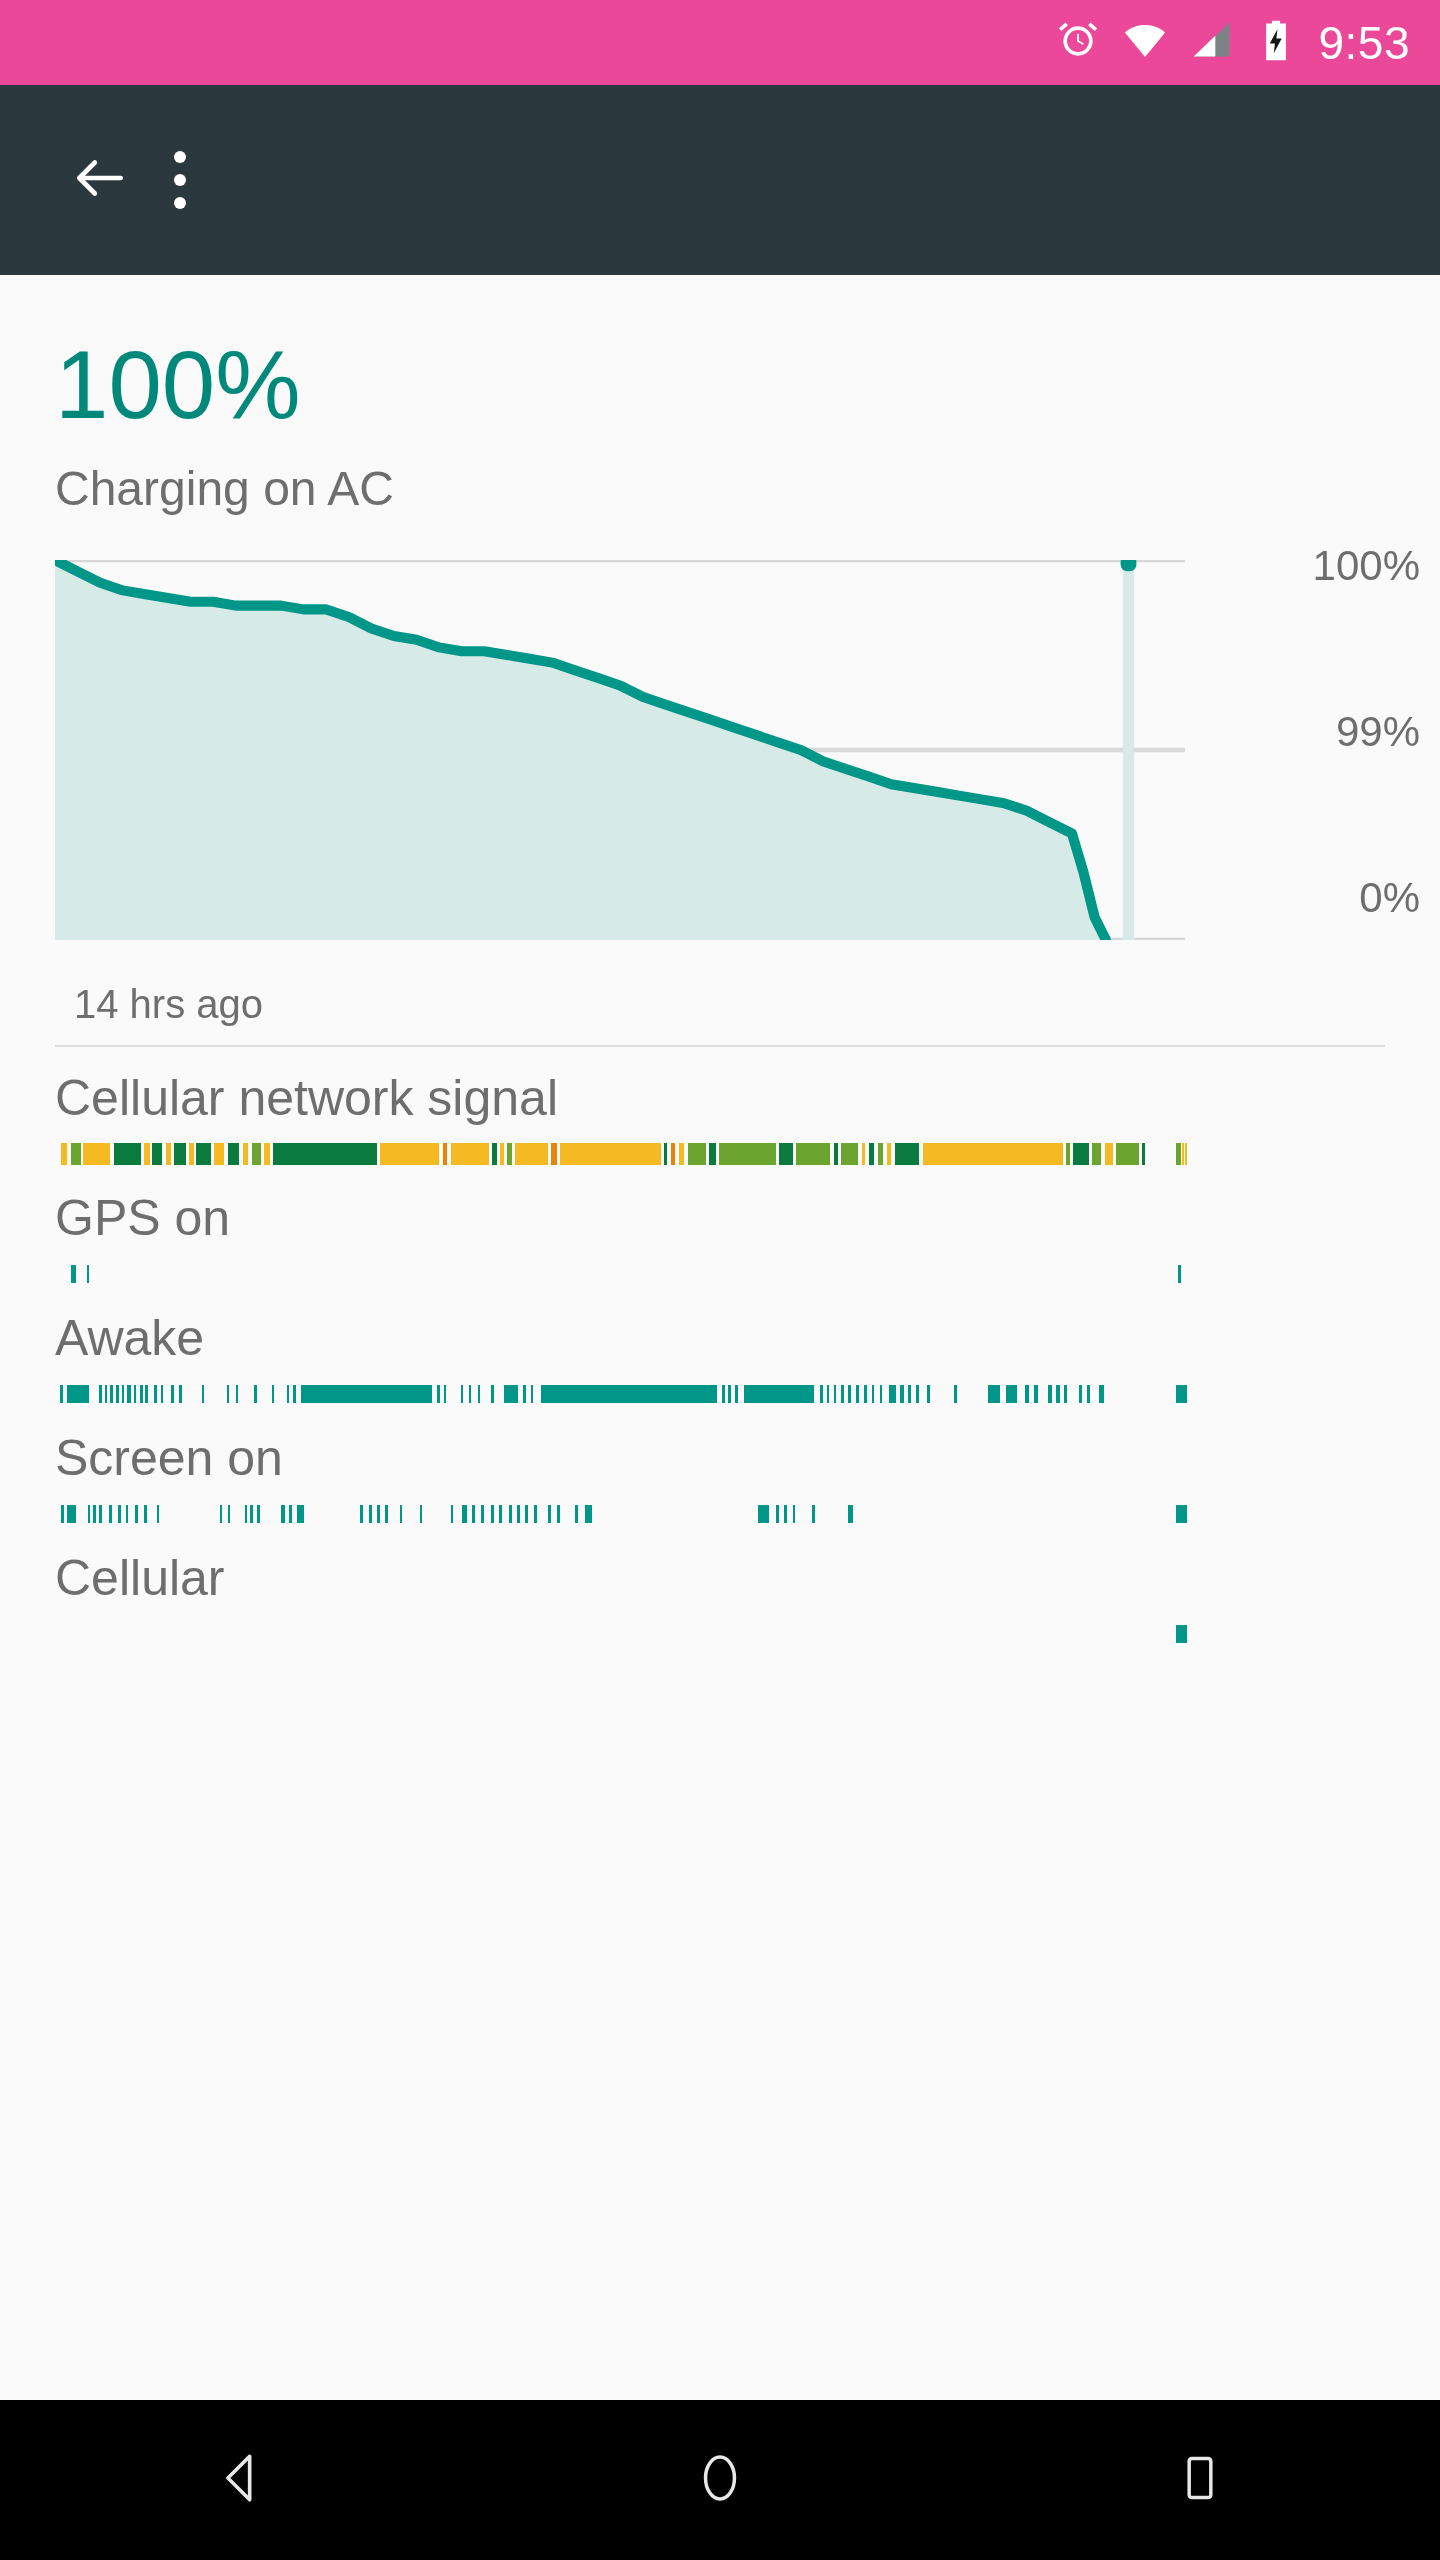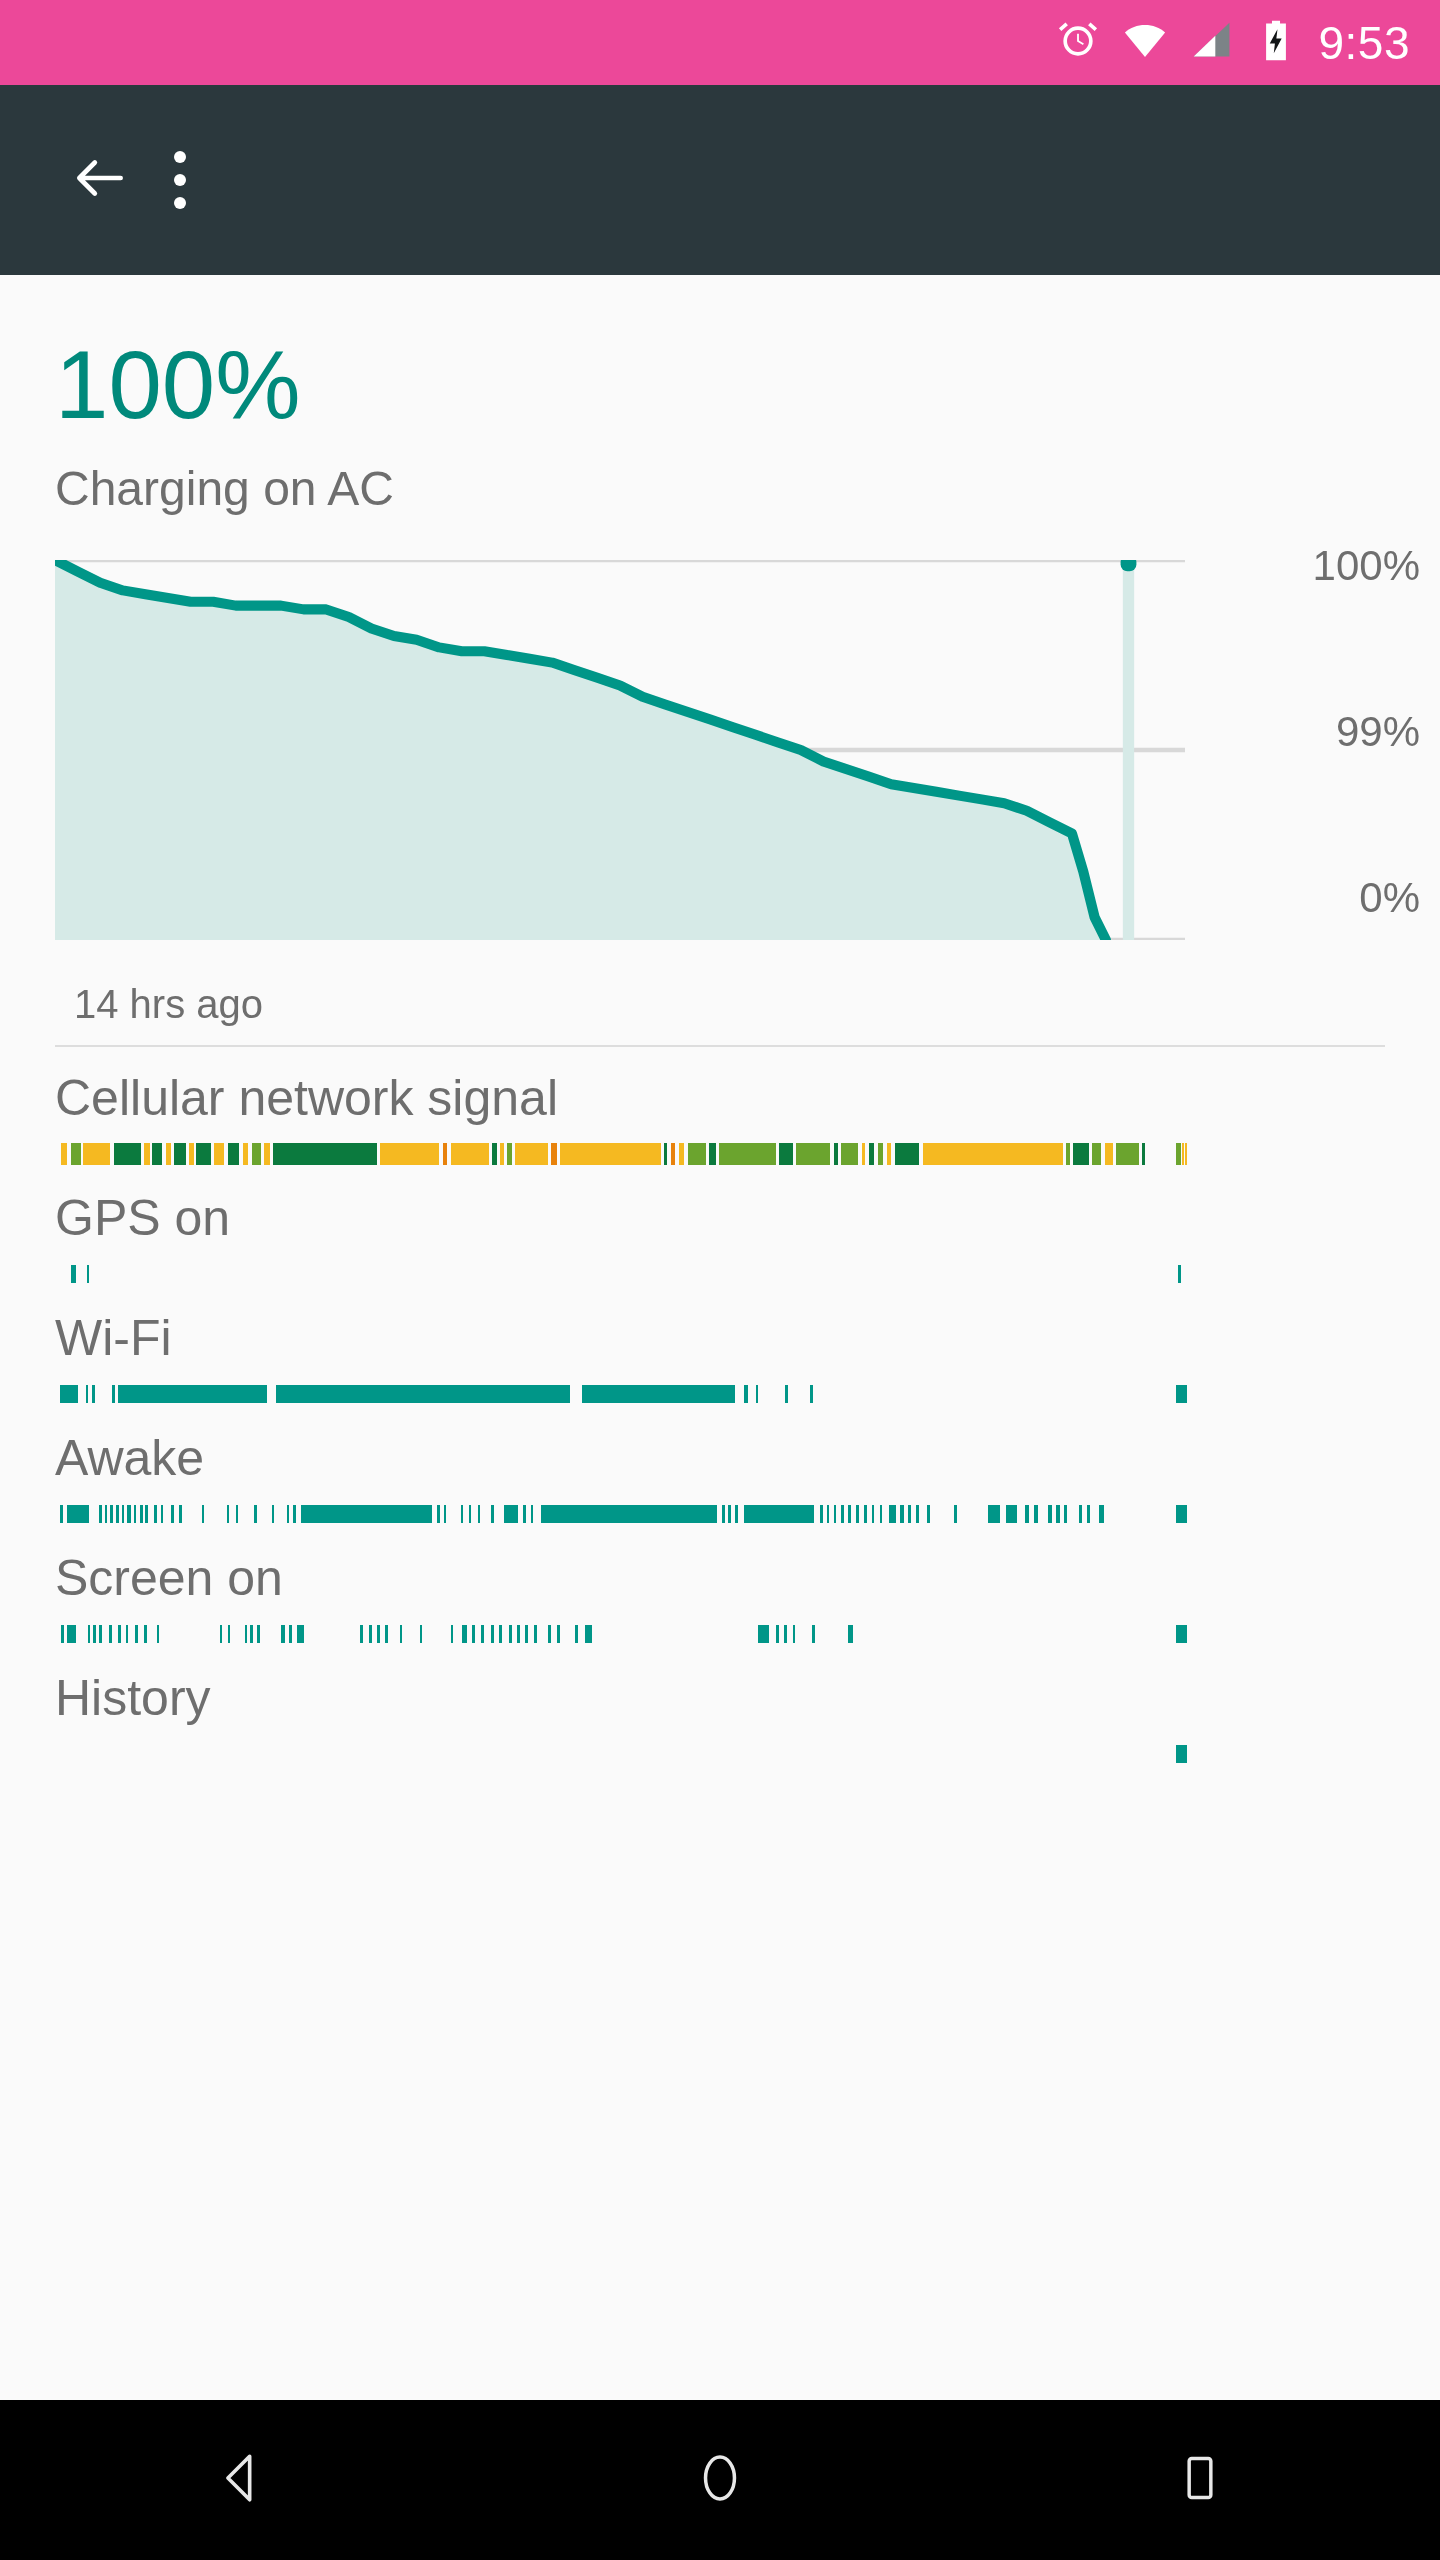--- a/index.html
+++ b/index.html
@@ -287,39 +287,20 @@
         </div>
       </div>
       <div class="row">
         <div class="row-label">GPS on</div>
         <div class="bar-track thin">
           <span class="seg" style="left: 15.82px; width: 5.09px; background: rgb(0, 150, 136);"></span>
           <span class="seg" style="left: 31.64px; width: 2.03px; background: rgb(0, 150, 136);"></span>
         </div>
         <div class="bar-track thin" style="left: 1121px; width: 11px;">
           <span class="seg" style="left: 2.2px; width: 2.42px; background: rgb(0, 150, 136);"></span>
-        </div>
-      </div>
-      <div class="row">
-        <div class="row-label">Wi-Fi</div>
-        <div class="bar-track thin">
-          <span class="seg" style="left: 4.52px; width: 18.08px; background: rgb(0, 150, 136);"></span>
-          <span class="seg" style="left: 30.51px; width: 2.49px; background: rgb(0, 150, 136);"></span>
-          <span class="seg" style="left: 37.29px; width: 2.49px; background: rgb(0, 150, 136);"></span>
-          <span class="seg" style="left: 56.5px; width: 3.39px; background: rgb(0, 150, 136);"></span>
-          <span class="seg" style="left: 63.28px; width: 149.16px; background: rgb(0, 150, 136);"></span>
-          <span class="seg" style="left: 221.48px; width: 293.8px; background: rgb(0, 150, 136);"></span>
-          <span class="seg" style="left: 526.58px; width: 153.68px; background: rgb(0, 150, 136);"></span>
-          <span class="seg" style="left: 689.3px; width: 3.39px; background: rgb(0, 150, 136);"></span>
-          <span class="seg" style="left: 700.6px; width: 2.83px; background: rgb(0, 150, 136);"></span>
-          <span class="seg" style="left: 729.98px; width: 3.39px; background: rgb(0, 150, 136);"></span>
-          <span class="seg" style="left: 754.84px; width: 3.39px; background: rgb(0, 150, 136);"></span>
-        </div>
-        <div class="bar-track thin" style="left: 1121px; width: 11px;">
-          <span class="seg" style="left: 0px; width: 11px; background: rgb(0, 150, 136);"></span>
         </div>
       </div>
       <div class="row">
         <div class="row-label">Awake</div>
         <div class="bar-track thin">
           <span class="seg" style="left: 4.52px; width: 3.39px; background: rgb(0, 150, 136);"></span>
           <span class="seg" style="left: 12.43px; width: 21.47px; background: rgb(0, 150, 136);"></span>
           <span class="seg" style="left: 44.07px; width: 2.49px; background: rgb(0, 150, 136);"></span>
           <span class="seg" style="left: 49.72px; width: 2.49px; background: rgb(0, 150, 136);"></span>
           <span class="seg" style="left: 55.37px; width: 2.26px; background: rgb(0, 150, 136);"></span>
@@ -432,21 +413,21 @@
           <span class="seg" style="left: 728.85px; width: 2.83px; background: rgb(0, 150, 136);"></span>
           <span class="seg" style="left: 737.89px; width: 2.49px; background: rgb(0, 150, 136);"></span>
           <span class="seg" style="left: 757.1px; width: 2.49px; background: rgb(0, 150, 136);"></span>
           <span class="seg" style="left: 793.26px; width: 4.52px; background: rgb(0, 150, 136);"></span>
         </div>
         <div class="bar-track thin" style="left: 1121px; width: 11px;">
           <span class="seg" style="left: 0px; width: 11px; background: rgb(0, 150, 136);"></span>
         </div>
       </div>
       <div class="row">
-        <div class="row-label">History</div>
+        <div class="row-label">Cellular</div>
         <div class="bar-track thin"></div>
         <div class="bar-track thin" style="left: 1121px; width: 11px;">
           <span class="seg" style="left: 0px; width: 11px; background: rgb(0, 150, 136);"></span>
         </div>
       </div>
     </div>
 
 </div>
 
 <div class="nav-bar">

